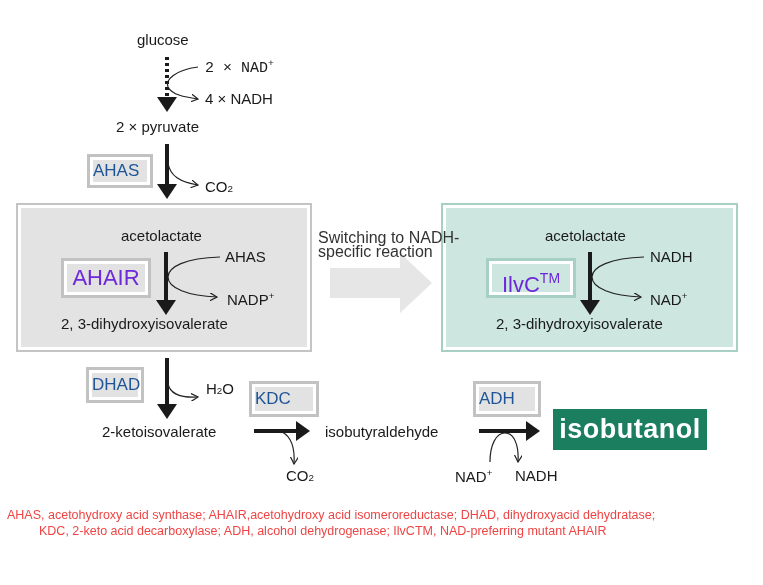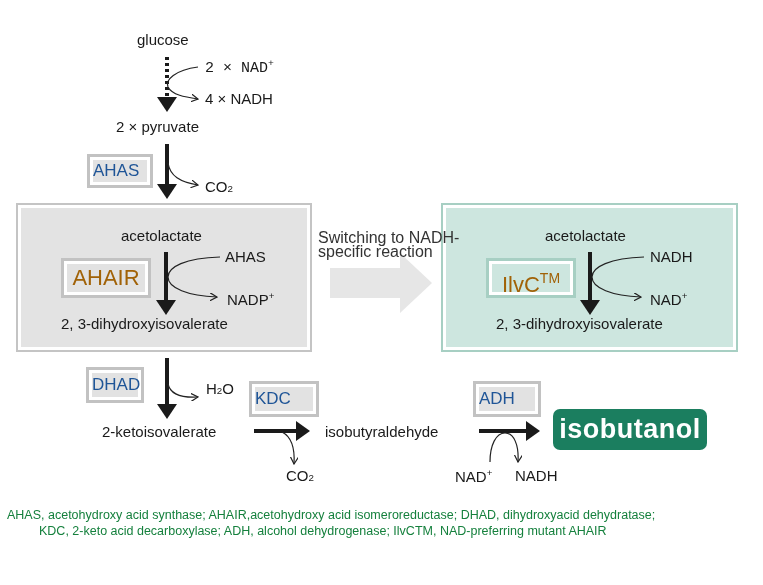--- a/index.html
+++ b/index.html
@@ -8,26 +8,26 @@
   .abs { position:absolute; white-space:nowrap; }
   .t15 { font-size:15px; }
   .t11 { font-size:16px; color:#333; text-align:left; line-height:14px; }
   .panel { position:absolute; box-sizing:border-box; }
   .panel-left { left:18px; top:205px; width:292px; height:145px; background:#e3e3e3;
                 border:3px solid #ffffff; outline:2px solid #c4c4c4; }
   .panel-right { left:443px; top:205px; width:293px; height:145px; background:#cde6df;
                  border:3px solid #ffffff; outline:2px solid #a7cfc3; }
   .enz { position:absolute; box-sizing:border-box; background:#e2e2e2; border:3px solid #ffffff;
          outline:3px solid #c2c2c2; color:#1f5597; font-size:17px; text-align:left; }
-  .enz-big { position:absolute; box-sizing:border-box; color:#a16207; font-size:22px; text-align:center; }
+  .enz-big { position:absolute; box-sizing:border-box; color:#6d28d9; font-size:22px; text-align:center; }
   .prod { position:absolute; left:553px; top:409px; width:154px; height:41px; background:#1b7e5f;
-          border-radius:7px; color:#ffffff; font-size:27px; font-weight:bold; text-align:center;
+          border-radius:0; color:#ffffff; font-size:27px; font-weight:bold; text-align:center;
           line-height:41px; letter-spacing:0.5px; }
   sup, sub { font-size:65%; }
-  .caption { position:absolute; left:7px; font-size:12.5px; color:#15803d; white-space:nowrap; }
+  .caption { position:absolute; left:7px; font-size:12.5px; color:#ef4444; white-space:nowrap; }
   svg.ov { position:absolute; left:0; top:0; width:763px; height:585px; }
 </style>
 </head>
 <body>
 
 <div class="panel panel-left"></div>
 <div class="panel panel-right"></div>
 
 <div class="enz-big" style="left:64px;top:261px;width:84px;height:34px;background:#e2e2e2;border:3px solid #fff;outline:3px solid #c2c2c2;line-height:28px;">
   <span>AHAIR</span>

